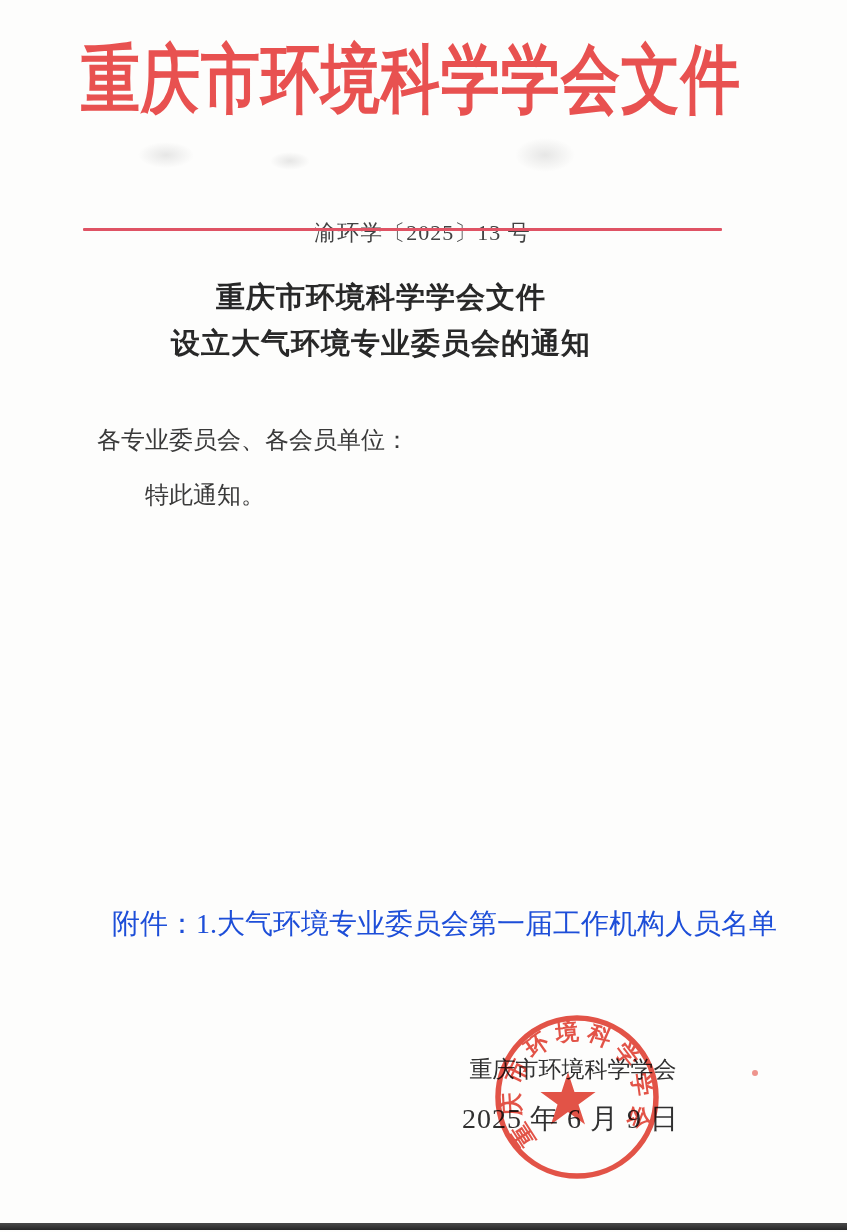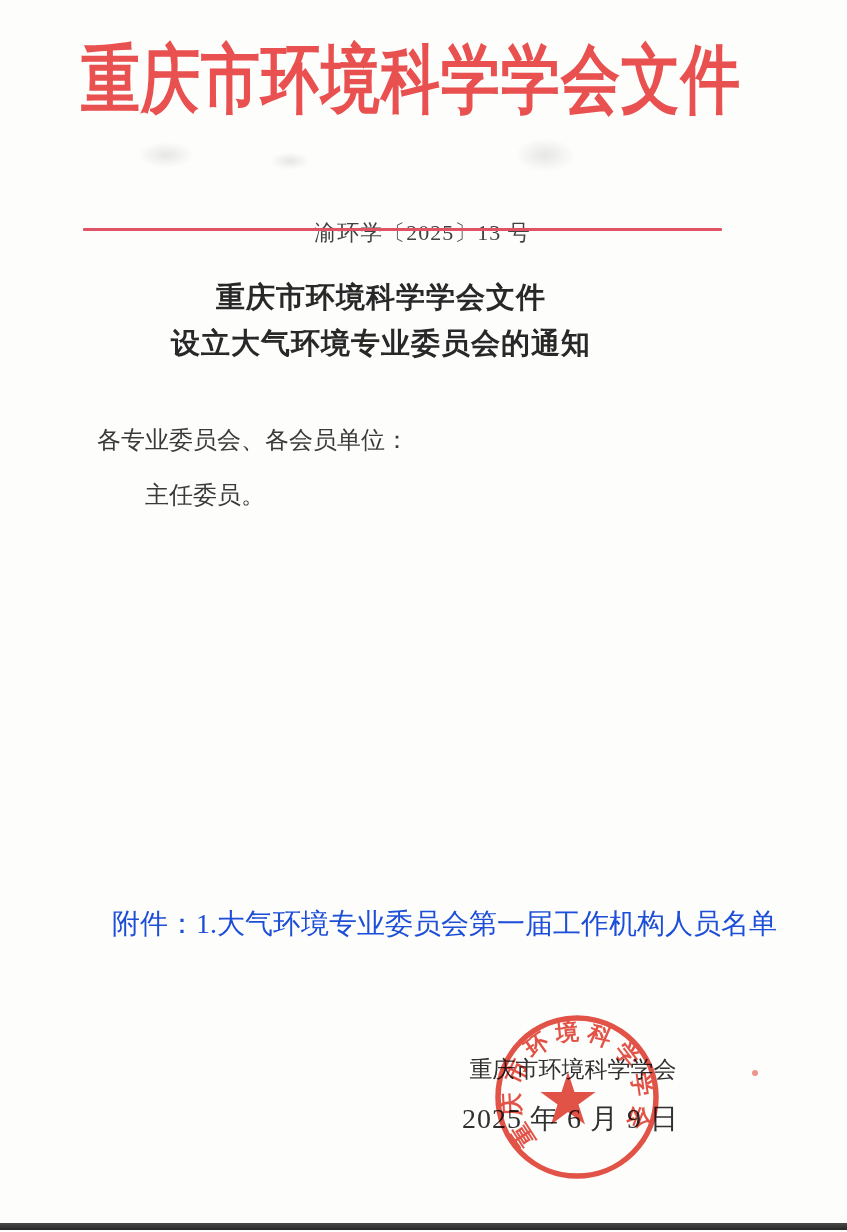--- a/index.html
+++ b/index.html
@@ -112,21 +112,21 @@
 
   <div class="red-rule"></div>
 
   <div class="doc-title">
     <div>重庆市环境科学学会文件</div>
     <div>设立大气环境专业委员会的通知</div>
   </div>
 
   <div class="body-block">
     <p>各专业委员会、各会员单位：</p>
-    <p class="indent">主任委员。</p>
+    <p class="indent">特此通知。</p>
   </div>
 
   <div class="attachments">
     <span class="label">附件：</span>
     <span class="items">
       <span>1.大气环境专业委员会第一届工作机构人员名单</span>
     </span>
   </div>
 
   <div class="sig-org">重庆市环境科学学会</div>

